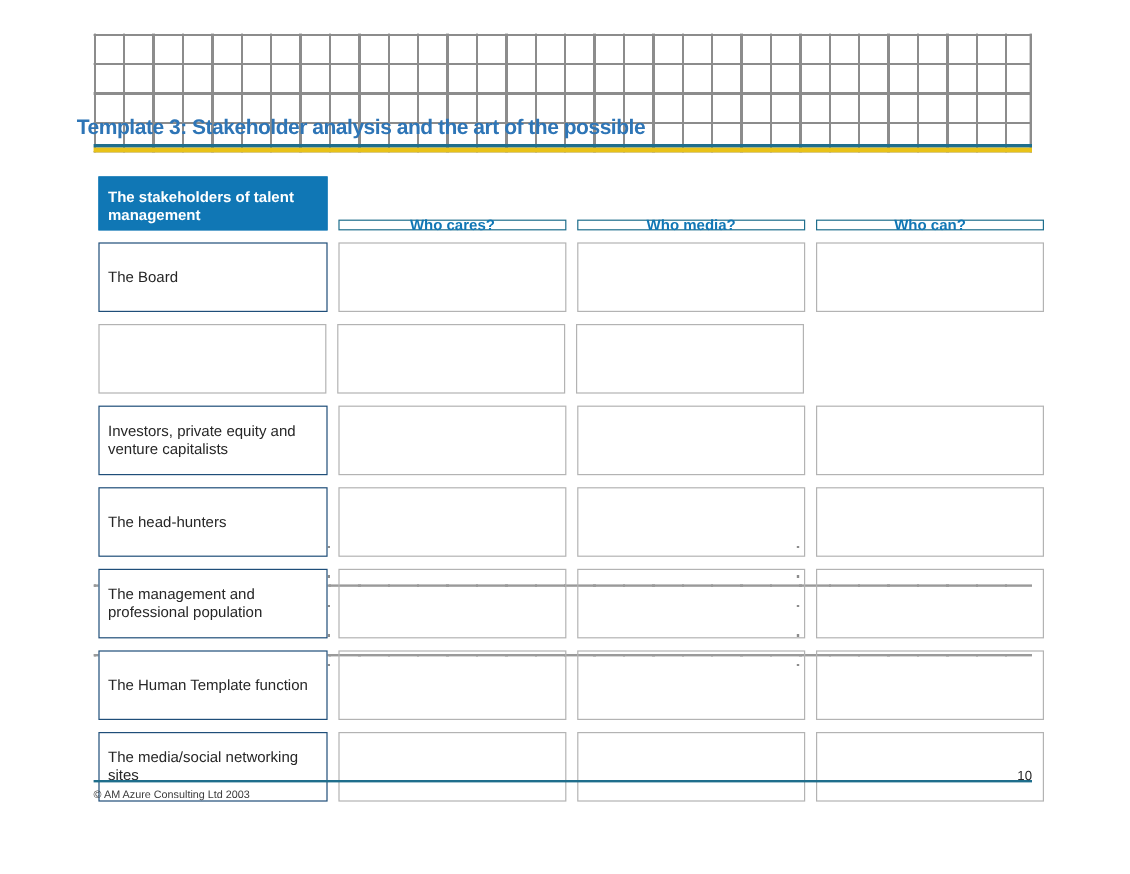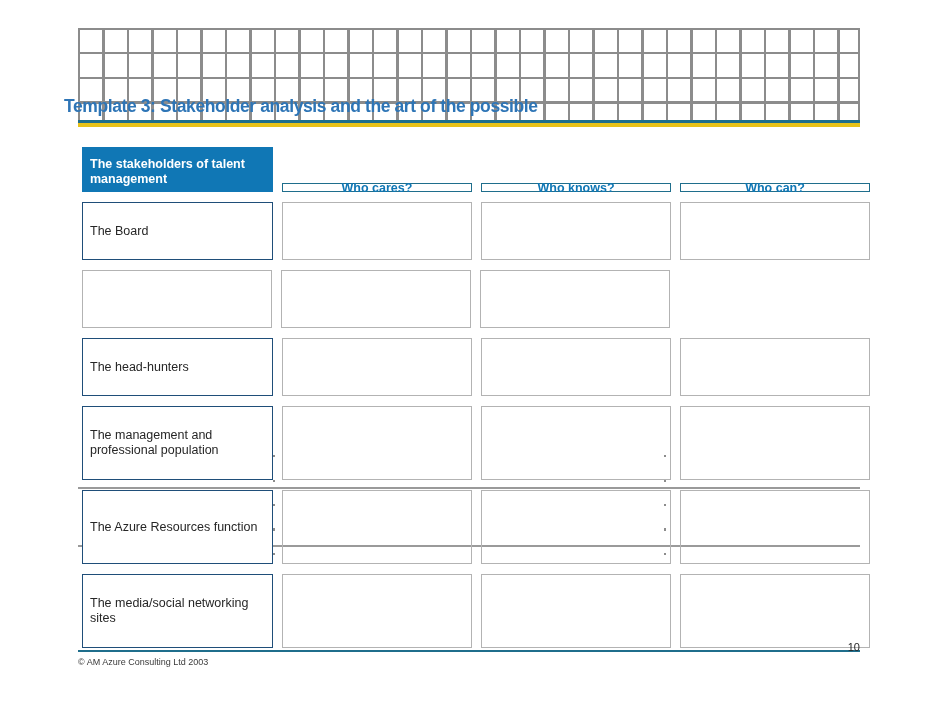--- a/index.html
+++ b/index.html
@@ -143,21 +143,21 @@
     color: #1077B5;
     font-weight: bold;
     font-size: 12.5px;
     display: flex;
     align-items: center;
     justify-content: center;
     margin-top: 36px;
   }
   .hrow { height: 45px; }
   .r1, .r2, .r3, .r4 { height: 58px; }
-  .r5, .r6, .r7 { height: 74px; }
+  .r5, .r6, .r7 { height: 58px; }
 
   
   .footer-rule {
     position: absolute;
     left: 78px;
     top: 650px;
     width: 782px;
     height: 1.5px;
     background: #1F6E8C;
   }
@@ -192,54 +192,60 @@
 
   <div class="title">Template 3: Stakeholder analysis and the art of the possible</div>
   <div class="rule-blue"></div>
   <div class="rule-gold"></div>
 
   <div class="matrix">
 
     <div class="mrow hrow">
       <div class="cell-label head">The stakeholders of talent management</div>
       <div class="cell-col head">Who cares?</div>
-      <div class="cell-col head">Who knows?</div>
+      <div class="cell-col head">Who media?</div>
       <div class="cell-col head">Who can?</div>
     </div>
 
     <div class="mrow r1">
       <div class="cell-label">The Board</div>
       <div class="cell-col"></div>
       <div class="cell-col"></div>
       <div class="cell-col"></div>
     </div>
 
     <div class="mrow r2">
       <div class="cell-col"></div>
       <div class="cell-col"></div>
       <div class="cell-col"></div>
     </div>
 
+    <div class="mrow r3">
+      <div class="cell-label">Investors, private equity and venture capitalists</div>
+      <div class="cell-col"></div>
+      <div class="cell-col"></div>
+      <div class="cell-col"></div>
+    </div>
 
     <div class="mrow r4">
       <div class="cell-label">The head-hunters</div>
       <div class="cell-col"></div>
       <div class="cell-col"></div>
       <div class="cell-col"></div>
     </div>
 
     <div class="mrow r5">
       <div class="cell-label">The management and professional population</div>
       <div class="cell-col"></div>
       <div class="cell-col"></div>
       <div class="cell-col"></div>
     </div>
 
     <div class="mrow r6">
-      <div class="cell-label">The Azure Resources function</div>
+      <div class="cell-label">The Human Template function</div>
       <div class="cell-col"></div>
       <div class="cell-col"></div>
       <div class="cell-col"></div>
     </div>
 
     <div class="mrow r7">
       <div class="cell-label">The media/social networking sites</div>
       <div class="cell-col"></div>
       <div class="cell-col"></div>
       <div class="cell-col"></div>

